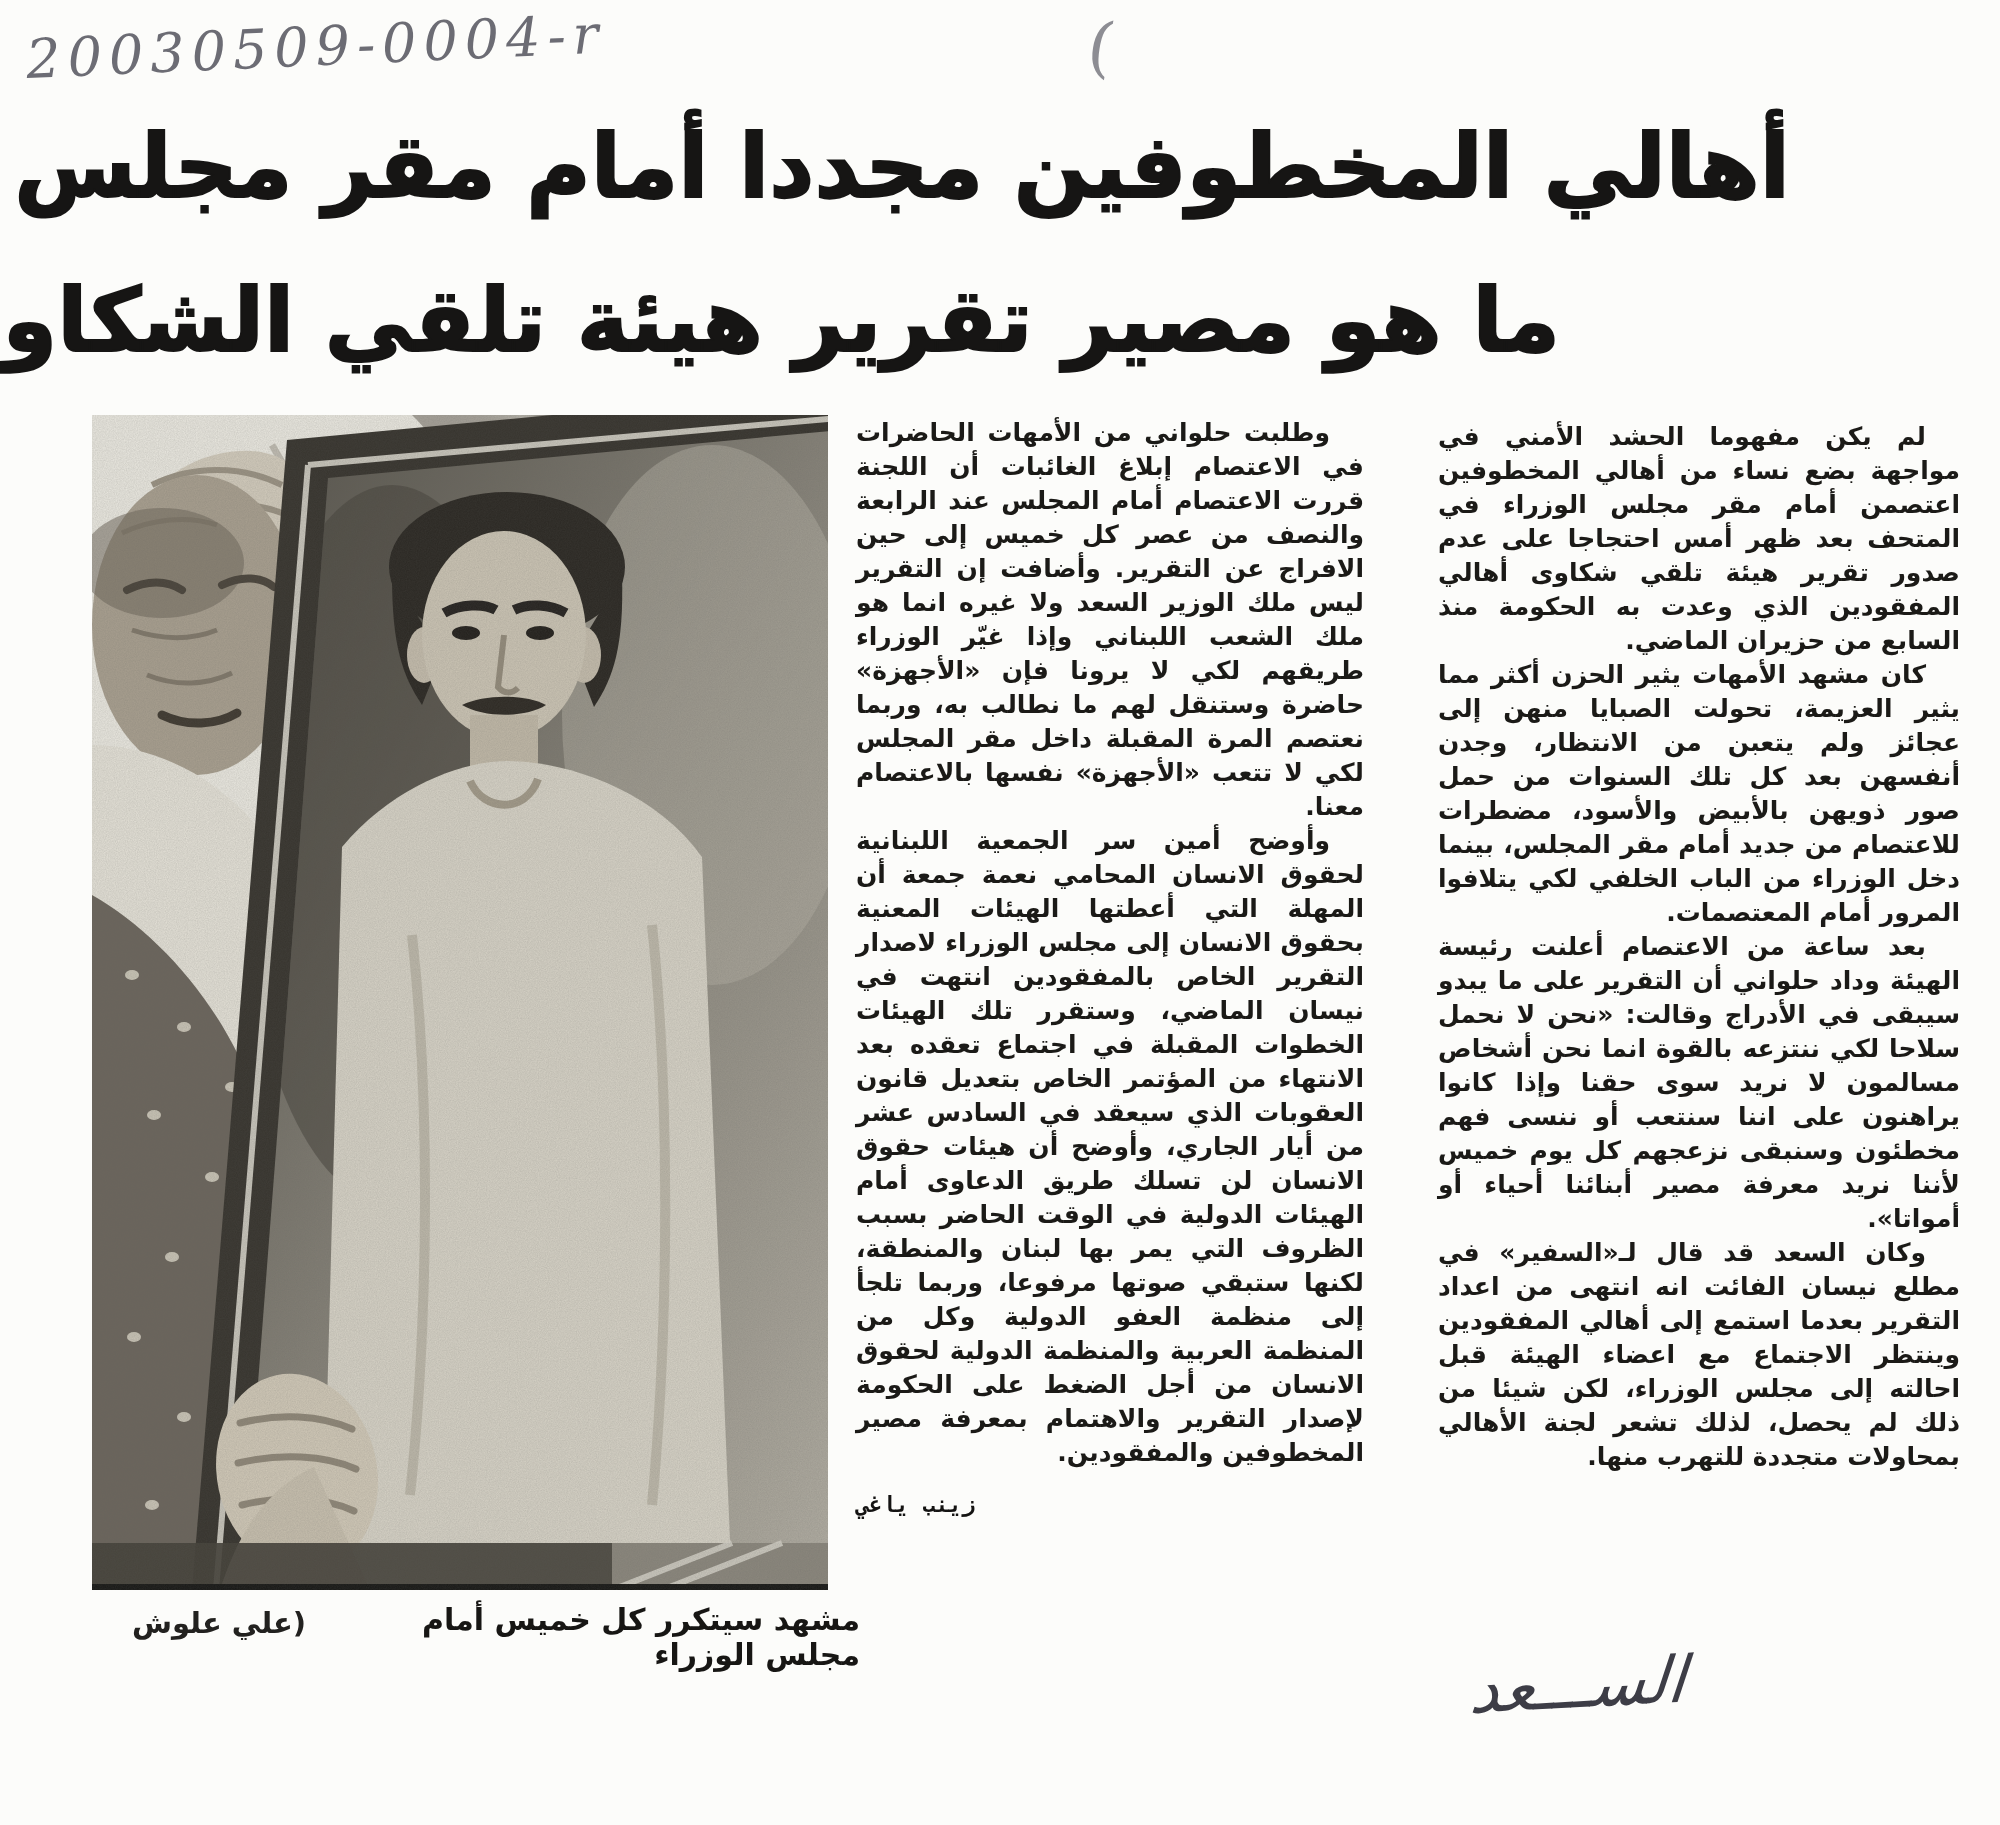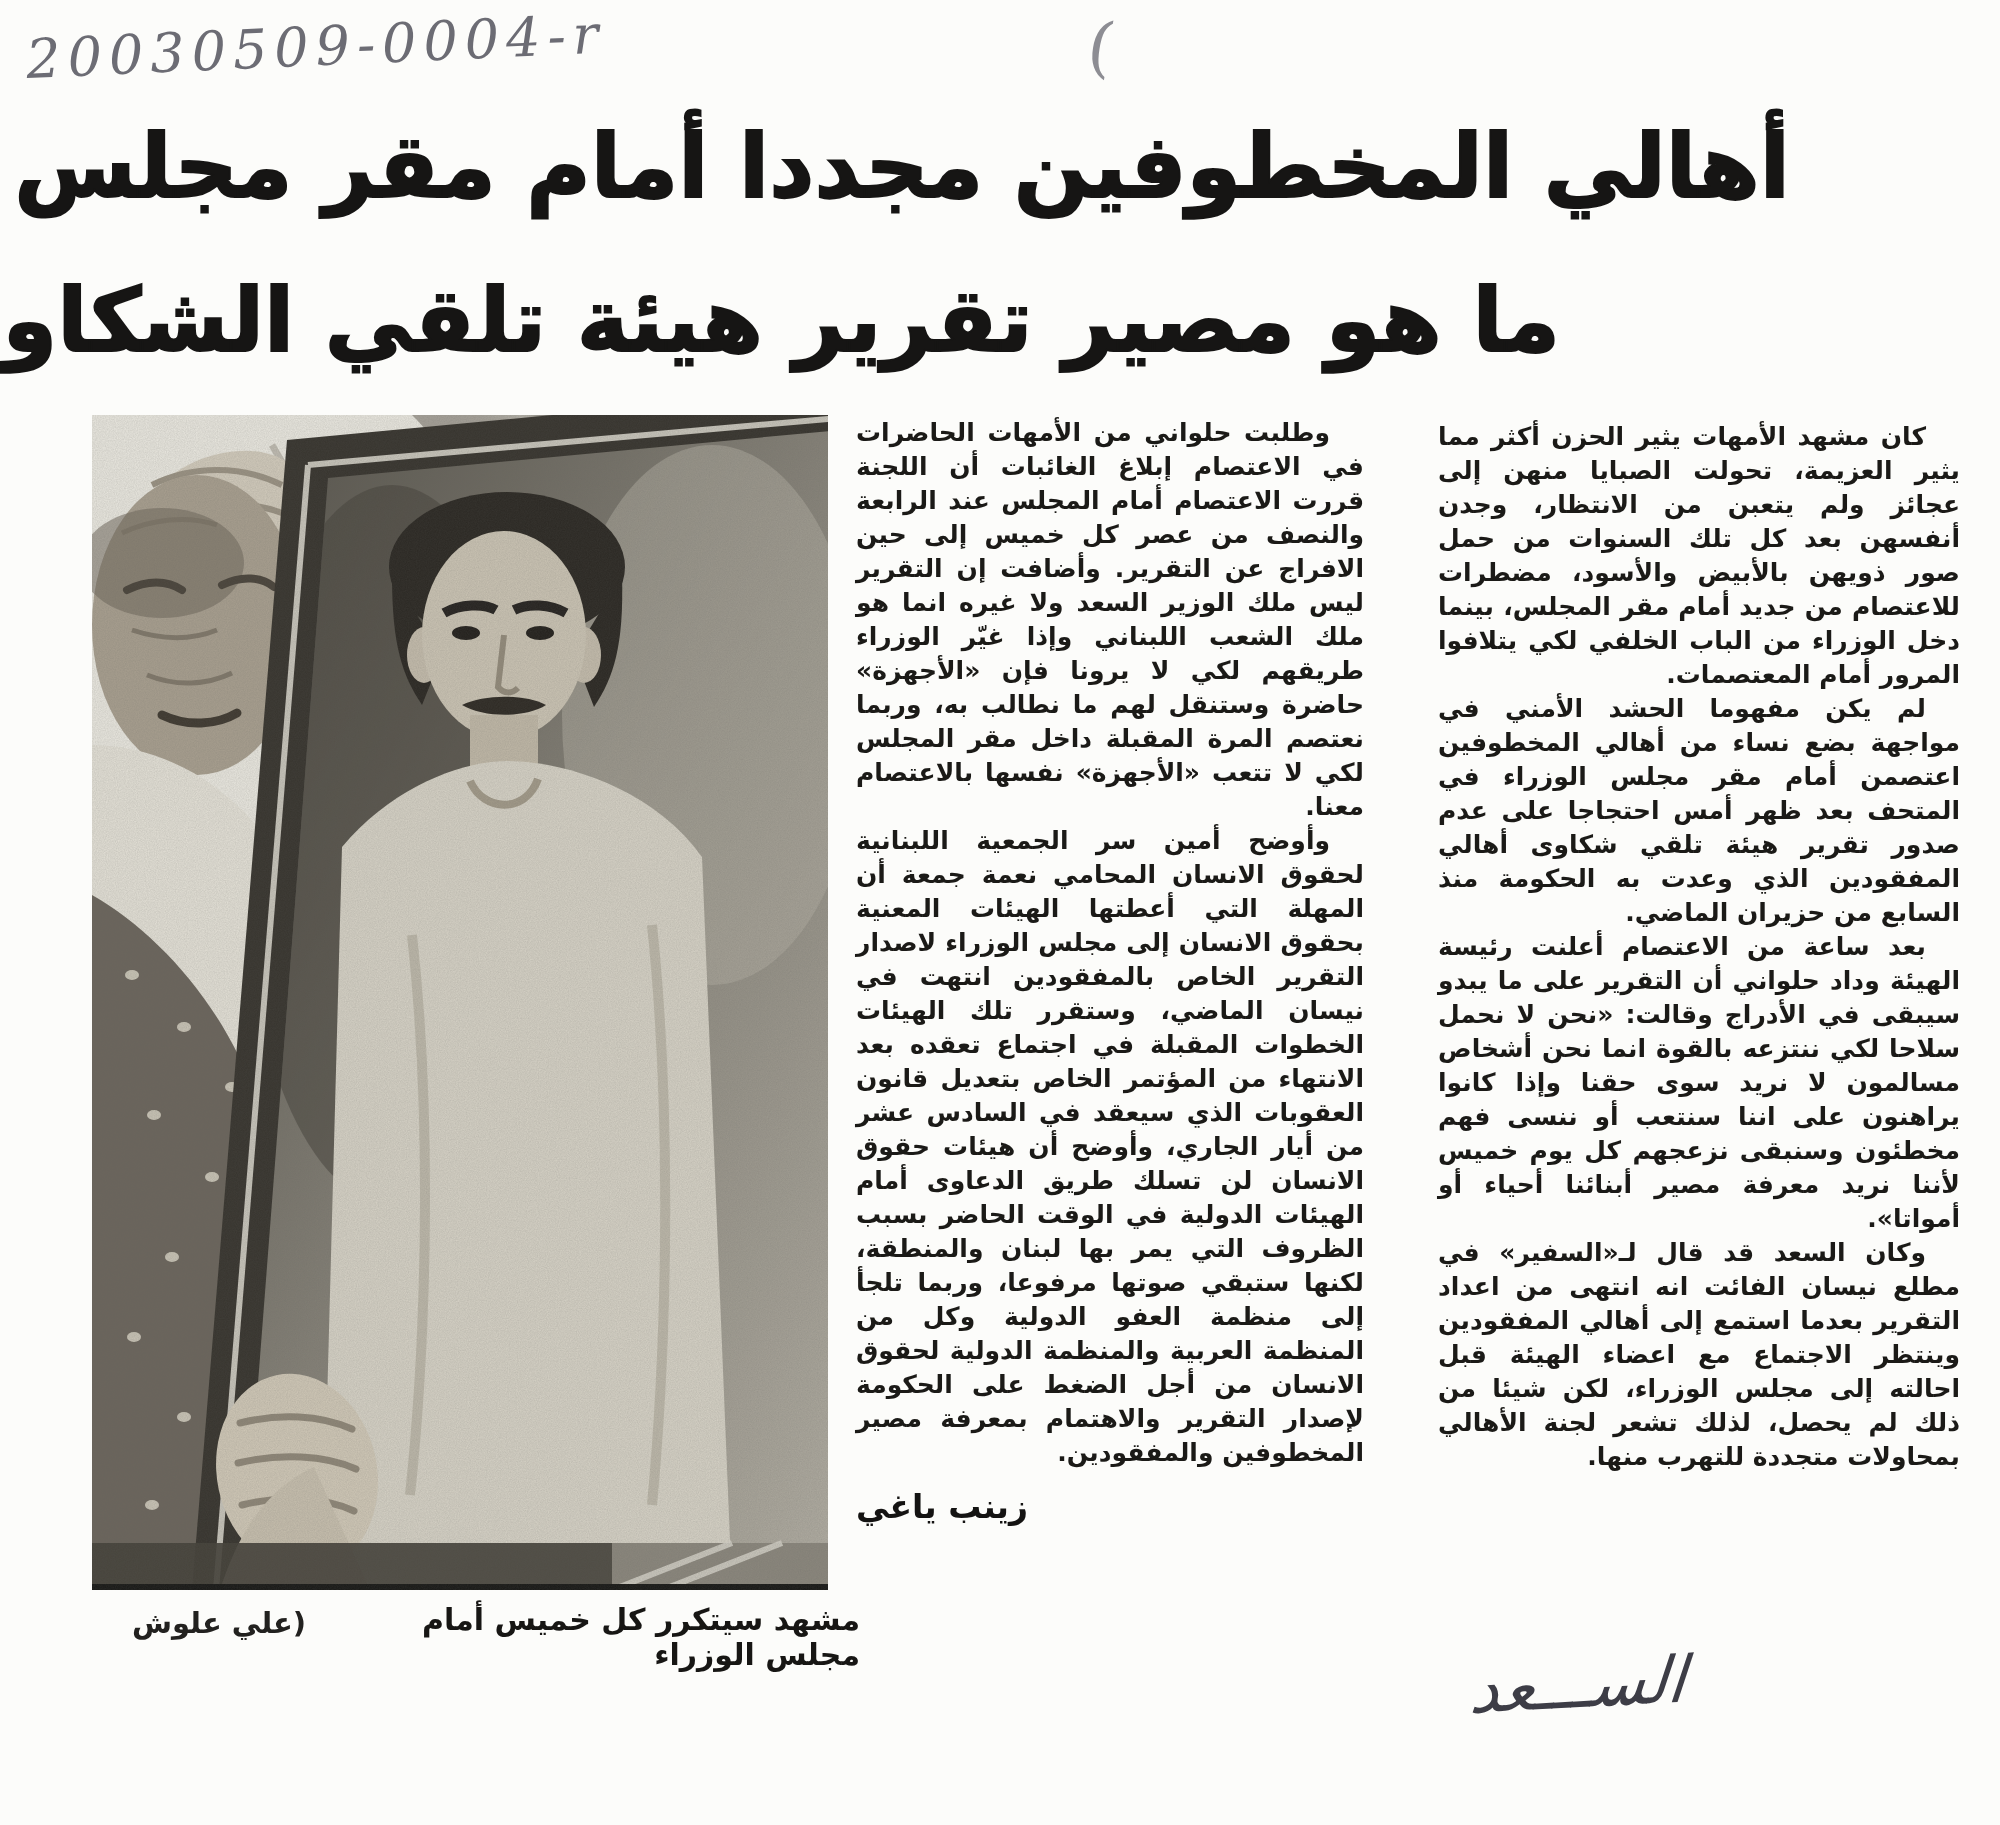--- a/index.html
+++ b/index.html
@@ -34,21 +34,21 @@
   }
   .col{
     position:absolute; direction:rtl; text-align:justify;
     font-size:25px; line-height:34px; font-weight:bold; color:#1b1a17;
   }
   .col p{margin:0; text-indent:34px;}
   .col-middle{left:856px; top:416px; width:508px;}
   .col-right{left:1438px; top:420px; width:522px;}
   .byline{
     margin-top:20px; text-indent:0; direction:rtl; text-align:left;
-    font-size:33px; font-weight:bold; color:#141312;
+    font-size:22px; font-weight:bold; color:#141312;font-family:Liberation Mono, monospace;
   }
   .signature{
     position:absolute; left:1408px; top:1648px; width:340px;
     direction:rtl; text-align:center; font-size:64px; font-style:italic;
     color:#3d3d46; transform:rotate(-3deg) skewX(-8deg); font-weight:normal;
   }
 </style>
 </head>
 <body>
 
@@ -195,21 +195,21 @@
   <div class="caption">مشهد سيتكرر كل خميس أمام مجلس الوزراء</div>
   <div class="credit">(علي علوش</div>
 
   <div class="col col-middle">
     <p>وطلبت حلواني من الأمهات الحاضرات في الاعتصام إبلاغ الغائبات أن اللجنة قررت الاعتصام أمام المجلس عند الرابعة والنصف من عصر كل خميس إلى حين الافراج عن التقرير. وأضافت إن التقرير ليس ملك الوزير السعد ولا غيره انما هو ملك الشعب اللبناني وإذا غيّر الوزراء طريقهم لكي لا يرونا فإن «الأجهزة» حاضرة وستنقل لهم ما نطالب به، وربما نعتصم المرة المقبلة داخل مقر المجلس لكي لا تتعب «الأجهزة» نفسها بالاعتصام معنا.</p>
     <p>وأوضح أمين سر الجمعية اللبنانية لحقوق الانسان المحامي نعمة جمعة أن المهلة التي أعطتها الهيئات المعنية بحقوق الانسان إلى مجلس الوزراء لاصدار التقرير الخاص بالمفقودين انتهت في نيسان الماضي، وستقرر تلك الهيئات الخطوات المقبلة في اجتماع تعقده بعد الانتهاء من المؤتمر الخاص بتعديل قانون العقوبات الذي سيعقد في السادس عشر من أيار الجاري، وأوضح أن هيئات حقوق الانسان لن تسلك طريق الدعاوى أمام الهيئات الدولية في الوقت الحاضر بسبب الظروف التي يمر بها لبنان والمنطقة، لكنها ستبقي صوتها مرفوعا، وربما تلجأ إلى منظمة العفو الدولية وكل من المنظمة العربية والمنظمة الدولية لحقوق الانسان من أجل الضغط على الحكومة لإصدار التقرير والاهتمام بمعرفة مصير المخطوفين والمفقودين.</p>
     <div class="byline">زينب ياغي</div>
   </div>
 
   <div class="col col-right">
+    <p>لم يكن مفهوما الحشد الأمني في مواجهة بضع نساء من أهالي المخطوفين اعتصمن أمام مقر مجلس الوزراء في المتحف بعد ظهر أمس احتجاجا على عدم صدور تقرير هيئة تلقي شكاوى أهالي المفقودين الذي وعدت به الحكومة منذ السابع من حزيران الماضي.</p>
     <p>كان مشهد الأمهات يثير الحزن أكثر مما يثير العزيمة، تحولت الصبايا منهن إلى عجائز ولم يتعبن من الانتظار، وجدن أنفسهن بعد كل تلك السنوات من حمل صور ذويهن بالأبيض والأسود، مضطرات للاعتصام من جديد أمام مقر المجلس، بينما دخل الوزراء من الباب الخلفي لكي يتلافوا المرور أمام المعتصمات.</p>
-    <p>لم يكن مفهوما الحشد الأمني في مواجهة بضع نساء من أهالي المخطوفين اعتصمن أمام مقر مجلس الوزراء في المتحف بعد ظهر أمس احتجاجا على عدم صدور تقرير هيئة تلقي شكاوى أهالي المفقودين الذي وعدت به الحكومة منذ السابع من حزيران الماضي.</p>
     <p>بعد ساعة من الاعتصام أعلنت رئيسة الهيئة وداد حلواني أن التقرير على ما يبدو سيبقى في الأدراج وقالت: «نحن لا نحمل سلاحا لكي ننتزعه بالقوة انما نحن أشخاص مسالمون لا نريد سوى حقنا وإذا كانوا يراهنون على اننا سنتعب أو ننسى فهم مخطئون وسنبقى نزعجهم كل يوم خميس لأننا نريد معرفة مصير أبنائنا أحياء أو أمواتا».</p>
     <p>وكان السعد قد قال لـ«السفير» في مطلع نيسان الفائت انه انتهى من اعداد التقرير بعدما استمع إلى أهالي المفقودين وينتظر الاجتماع مع اعضاء الهيئة قبل احالته إلى مجلس الوزراء، لكن شيئا من ذلك لم يحصل، لذلك تشعر لجنة الأهالي بمحاولات متجددة للتهرب منها.</p>
   </div>
 
   <div class="signature">الســـعد</div>
 
 </div>
 
 </body></html>

